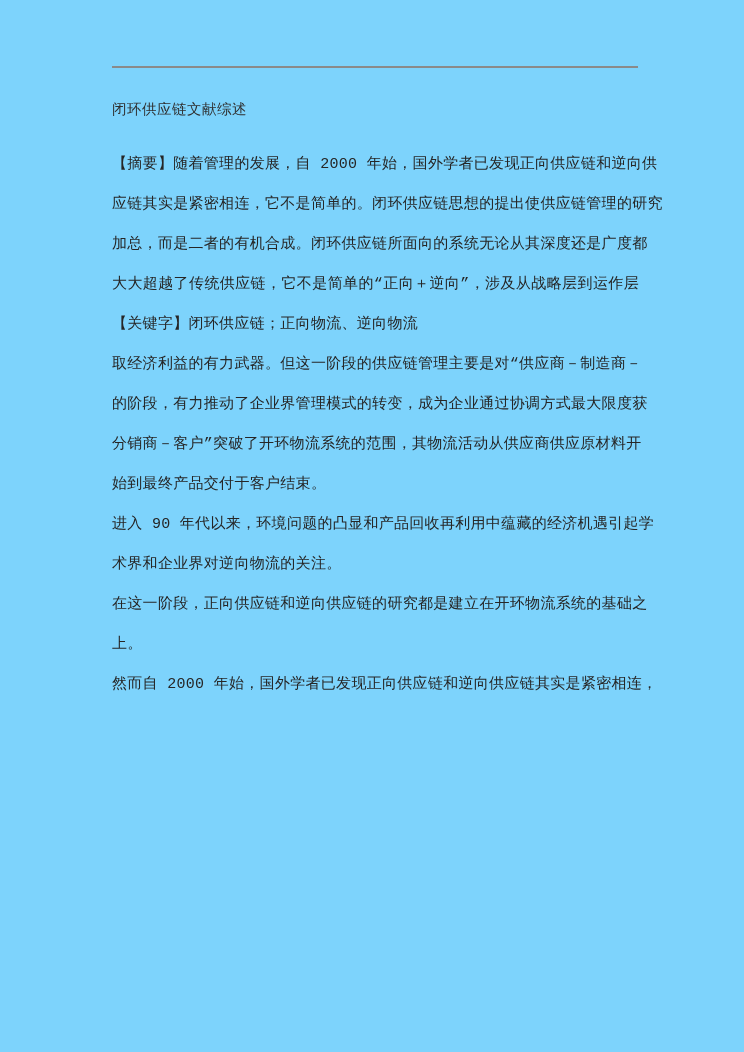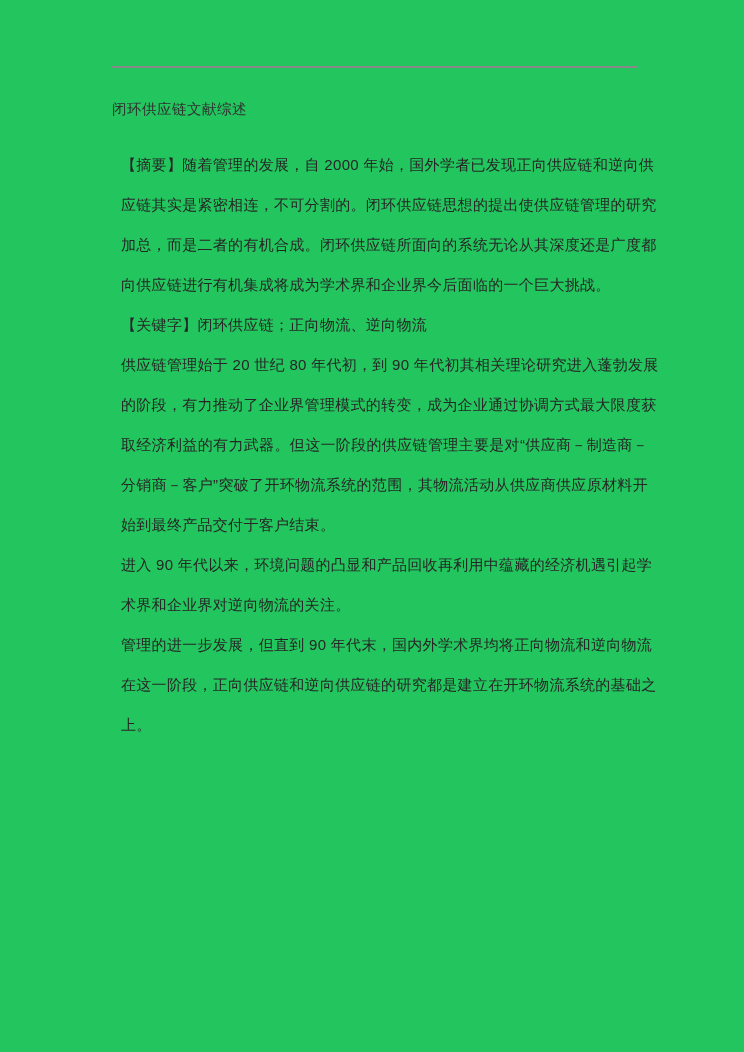--- a/index.html
+++ b/index.html
@@ -4,23 +4,23 @@
 <style>
   html, body {
     margin: 0;
     padding: 0;
     background: #ffffff;
   }
   .page {
     position: relative;
     width: 744px;
     height: 1052px;
-    background: #22c55e;
+    background: #7dd3fc;
     overflow: hidden;
-    font-family: Liberation Sans, sans-serif;
+    font-family: Liberation Mono, monospace;
   }
   .header-rule {
     position: absolute;
     left: 112px;
     top: 66px;
     width: 526px;
     height: 2px;
     background: #8a8a8a;
   }
   .doc-title {
@@ -33,21 +33,20 @@
     letter-spacing: 0.5px;
     white-space: nowrap;
   }
   .doc-body {
     position: absolute;
     left: 112px;
     top: 145px;
     width: 527px;
     font-size: 15px;
     color: #262626;
-    margin-left: 9px;
   }
   .ln {
     height: 40px;
     line-height: 40px;
     text-align: justify;
     text-align-last: justify;
     letter-spacing: 0.3px;
     white-space: nowrap;
     overflow: visible;
   }
@@ -58,33 +57,32 @@
 </style>
 </head>
 <body>
 
 <div class="page">
   <div class="header-rule"></div>
   <div class="doc-title">闭环供应链文献综述</div>
   <div class="doc-body">
 
     <div class="ln">【摘要】随着管理的发展，自 2000 年始，国外学者已发现正向供应链和逆向供</div>
-    <div class="ln">应链其实是紧密相连，不可分割的。闭环供应链思想的提出使供应链管理的研究</div>
+    <div class="ln">应链其实是紧密相连，它不是简单的。闭环供应链思想的提出使供应链管理的研究</div>
     <div class="ln">加总，而是二者的有机合成。闭环供应链所面向的系统无论从其深度还是广度都</div>
-    <div class="ln end">向供应链进行有机集成将成为学术界和企业界今后面临的一个巨大挑战。</div>
+    <div class="ln">大大超越了传统供应链，它不是简单的“正向＋逆向”，涉及从战略层到运作层</div>
 
     <div class="ln end">【关键字】闭环供应链；正向物流、逆向物流</div>
 
-    <div class="ln">供应链管理始于 20 世纪 80 年代初，到 90 年代初其相关理论研究进入蓬勃发展</div>
+    <div class="ln">取经济利益的有力武器。但这一阶段的供应链管理主要是对“供应商－制造商－</div>
     <div class="ln">的阶段，有力推动了企业界管理模式的转变，成为企业通过协调方式最大限度获</div>
-    <div class="ln">取经济利益的有力武器。但这一阶段的供应链管理主要是对“供应商－制造商－</div>
     <div class="ln">分销商－客户”突破了开环物流系统的范围，其物流活动从供应商供应原材料开</div>
     <div class="ln end">始到最终产品交付于客户结束。</div>
 
     <div class="ln">进入 90 年代以来，环境问题的凸显和产品回收再利用中蕴藏的经济机遇引起学</div>
     <div class="ln end">术界和企业界对逆向物流的关注。</div>
 
-    <div class="ln">管理的进一步发展，但直到 90 年代末，国内外学术界均将正向物流和逆向物流</div>
     <div class="ln">在这一阶段，正向供应链和逆向供应链的研究都是建立在开环物流系统的基础之</div>
     <div class="ln end">上。</div>
 
+    <div class="ln">然而自 2000 年始，国外学者已发现正向供应链和逆向供应链其实是紧密相连，</div>
   </div>
 </div>
 
 </body></html>

